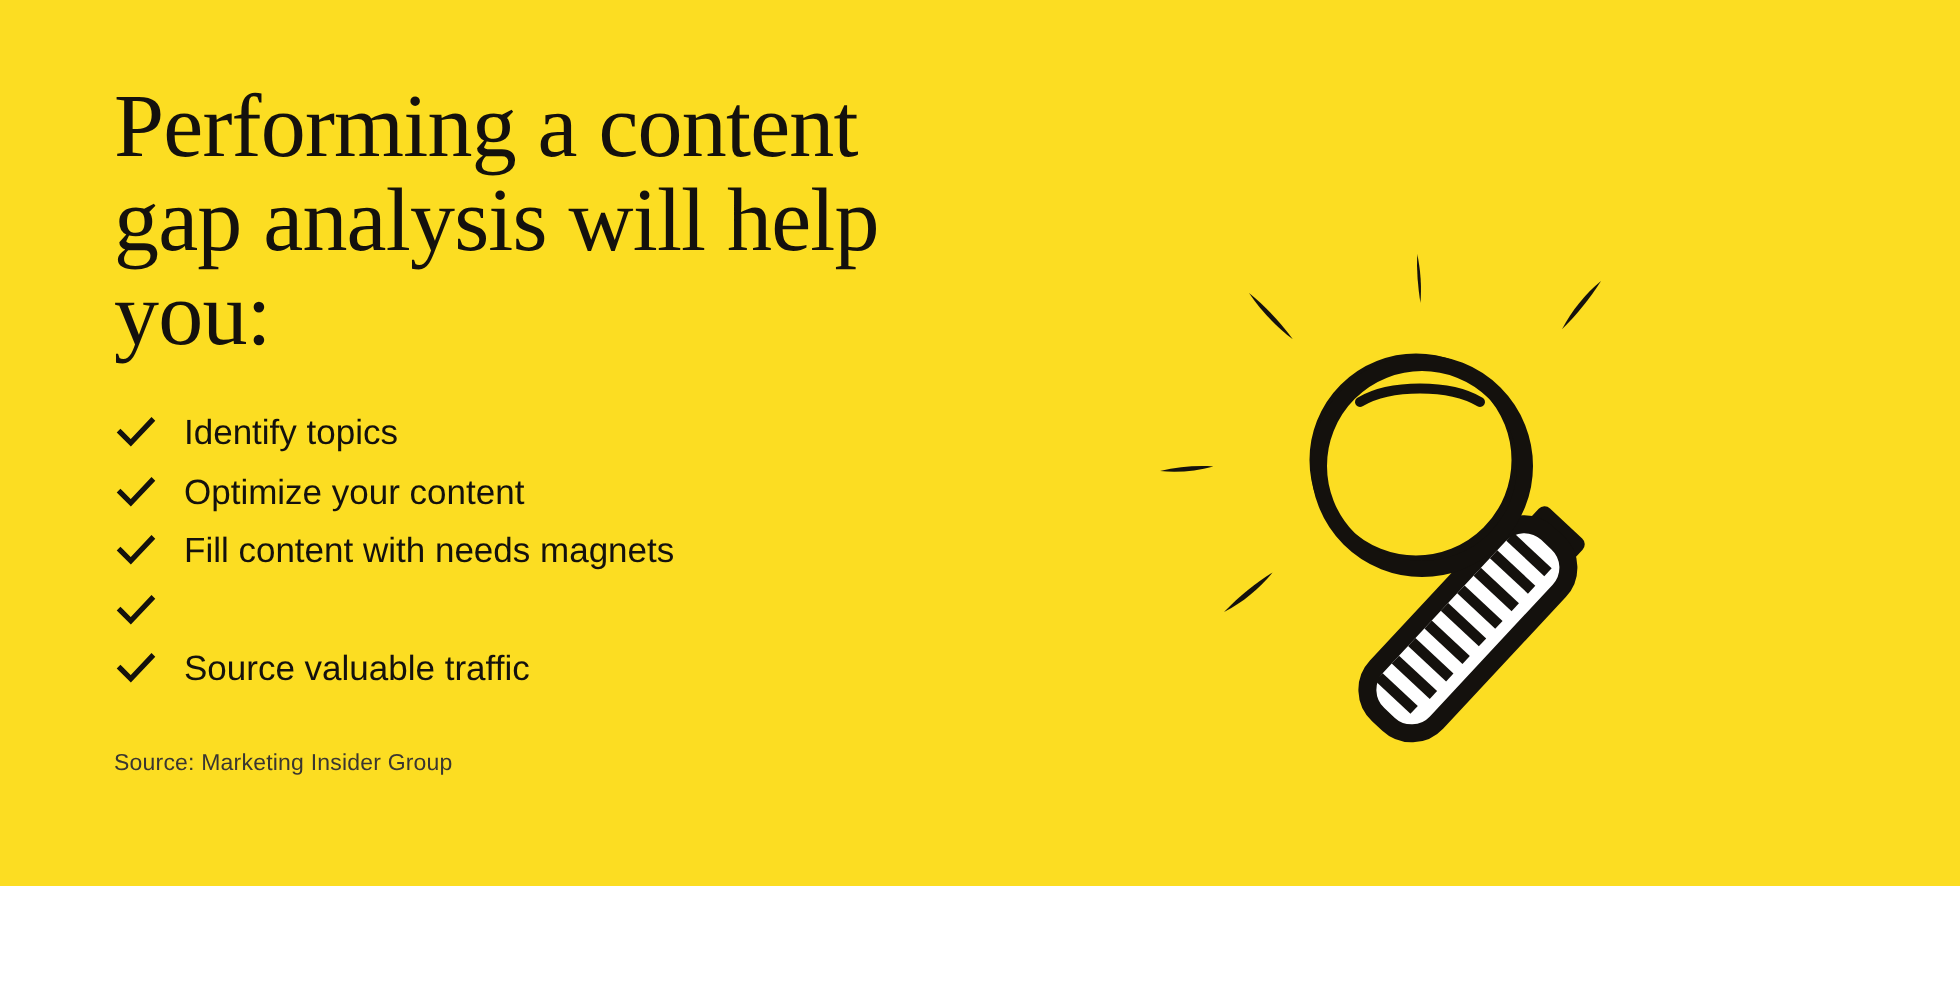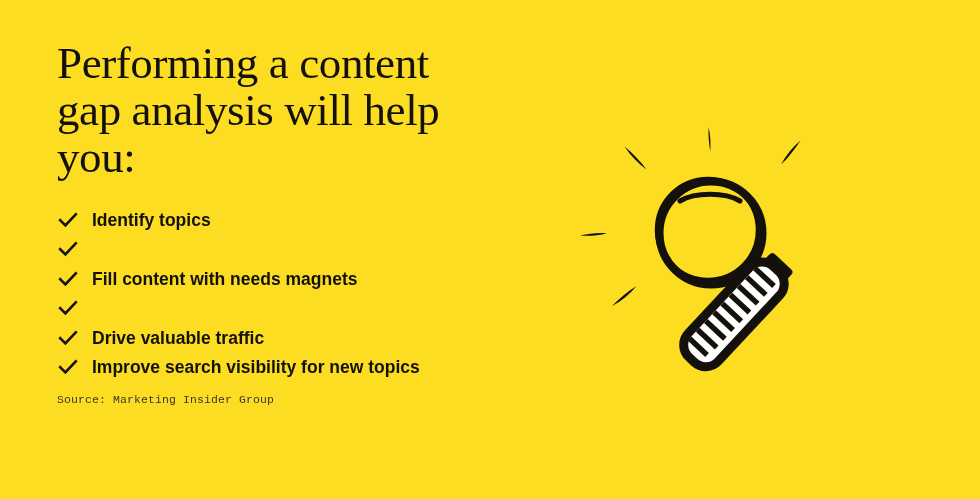--- a/index.html
+++ b/index.html
@@ -8,21 +8,21 @@
   }
   body {
     width: 980px;
     height: 499px;
     overflow: hidden;
     font-family: "Liberation Sans", sans-serif;
   }
   #slide {
     position: relative;
     width: 980px;
-    height: 499px;
+    height: 443px;
     background: #FCDD22;
     overflow: hidden;
   }
 
   
   .content {
     position: absolute;
     left: 57px;
     top: 40px;
     width: 500px;
@@ -42,45 +42,44 @@
 
   .bullet-list {
     list-style: none;
     margin: 0;
     padding: 0;
     margin-top: 24px;
   }
 
   .bullet-item {
     display: flex;
-    align-items: center;
+    align-items: flex-start;
     height: 29.5px;
     color: #14110D;
-    font-weight: bold;
   }
 
   .check-icon {
     flex: 0 0 auto;
     width: 22px;
     height: 22px;
     margin-right: 13px;
     display: block;
   }
 
   .bullet-text {
     font-family: "Liberation Sans", sans-serif;
     font-size: 17.5px;
     line-height: 22px;
     color: #14110D;
     white-space: nowrap;
   }
 
   .source {
-    margin-top: 11px;
-    font-family: Liberation Mono, monospace;
+    margin-top: 23px;
+    font-family: Liberation Sans, sans-serif;
     font-size: 11.5px;
     color: #3A3631;
     letter-spacing: 0.1px;
   }
 
   
   .illustration {
     position: absolute;
     left: 560px;
     top: 95px;
@@ -108,49 +107,44 @@
         <svg class="check-icon" viewBox="0 0 22 22" aria-hidden="true">
           <path d="M3.2 11.2 L8.4 16.4 L18.8 5.4" fill="none" stroke="#14110D" stroke-width="2.6" stroke-linecap="square" stroke-linejoin="miter"></path>
         </svg>
         <span class="bullet-text">Identify topics</span>
       </li>
 
       <li class="bullet-item">
         <svg class="check-icon" viewBox="0 0 22 22" aria-hidden="true">
           <path d="M3.2 11.2 L8.4 16.4 L18.8 5.4" fill="none" stroke="#14110D" stroke-width="2.6" stroke-linecap="square" stroke-linejoin="miter"></path>
         </svg>
+        <span class="bullet-text">Optimize your content</span>
       </li>
 
       <li class="bullet-item">
         <svg class="check-icon" viewBox="0 0 22 22" aria-hidden="true">
           <path d="M3.2 11.2 L8.4 16.4 L18.8 5.4" fill="none" stroke="#14110D" stroke-width="2.6" stroke-linecap="square" stroke-linejoin="miter"></path>
         </svg>
         <span class="bullet-text">Fill content with needs magnets</span>
       </li>
 
 
       <li class="bullet-item">
         <svg class="check-icon" viewBox="0 0 22 22" aria-hidden="true">
           <path d="M3.2 11.2 L8.4 16.4 L18.8 5.4" fill="none" stroke="#14110D" stroke-width="2.6" stroke-linecap="square" stroke-linejoin="miter"></path>
         </svg>
       </li>
 
       <li class="bullet-item">
         <svg class="check-icon" viewBox="0 0 22 22" aria-hidden="true">
           <path d="M3.2 11.2 L8.4 16.4 L18.8 5.4" fill="none" stroke="#14110D" stroke-width="2.6" stroke-linecap="square" stroke-linejoin="miter"></path>
         </svg>
-        <span class="bullet-text">Drive valuable traffic</span>
+        <span class="bullet-text">Source valuable traffic</span>
       </li>
 
-      <li class="bullet-item">
-        <svg class="check-icon" viewBox="0 0 22 22" aria-hidden="true">
-          <path d="M3.2 11.2 L8.4 16.4 L18.8 5.4" fill="none" stroke="#14110D" stroke-width="2.6" stroke-linecap="square" stroke-linejoin="miter"></path>
-        </svg>
-        <span class="bullet-text">Improve search visibility for new topics</span>
-      </li>
 
     </ul>
 
     <div class="source">Source: Marketing Insider Group</div>
   </div>
 
   <div class="illustration">
     <svg viewBox="0 0 360 320" xmlns="http://www.w3.org/2000/svg" aria-hidden="true">
 
       <g fill="#14110D">

